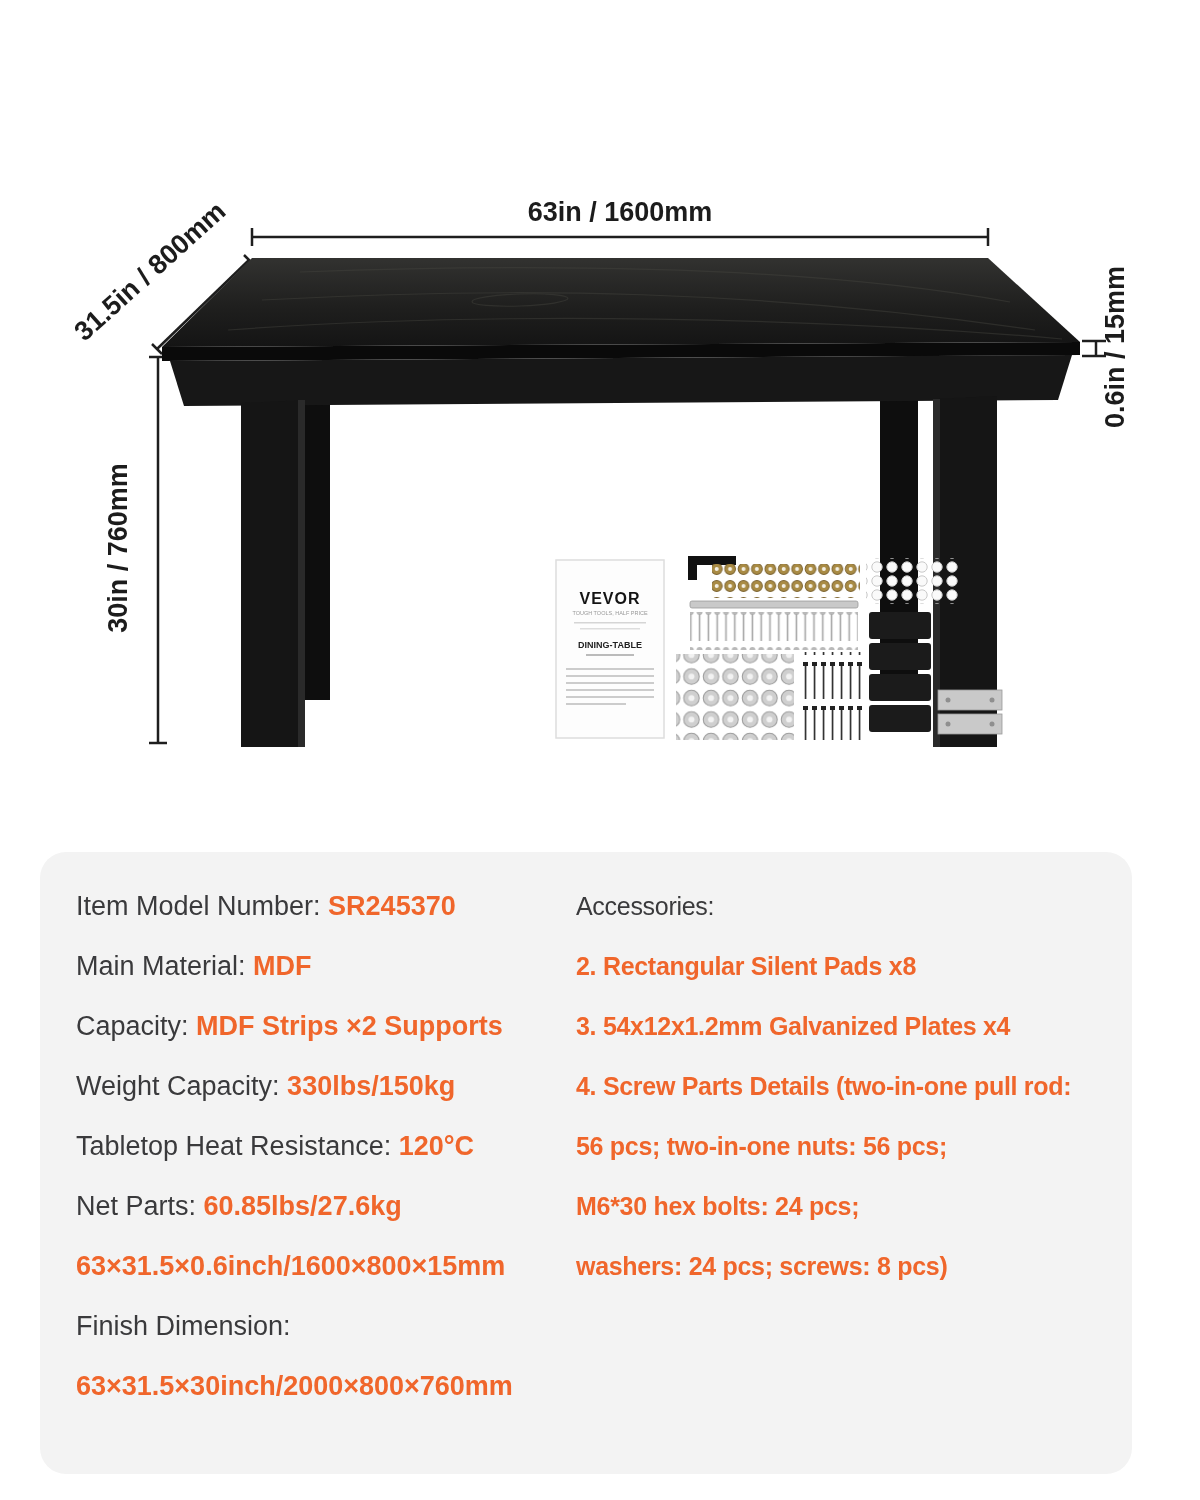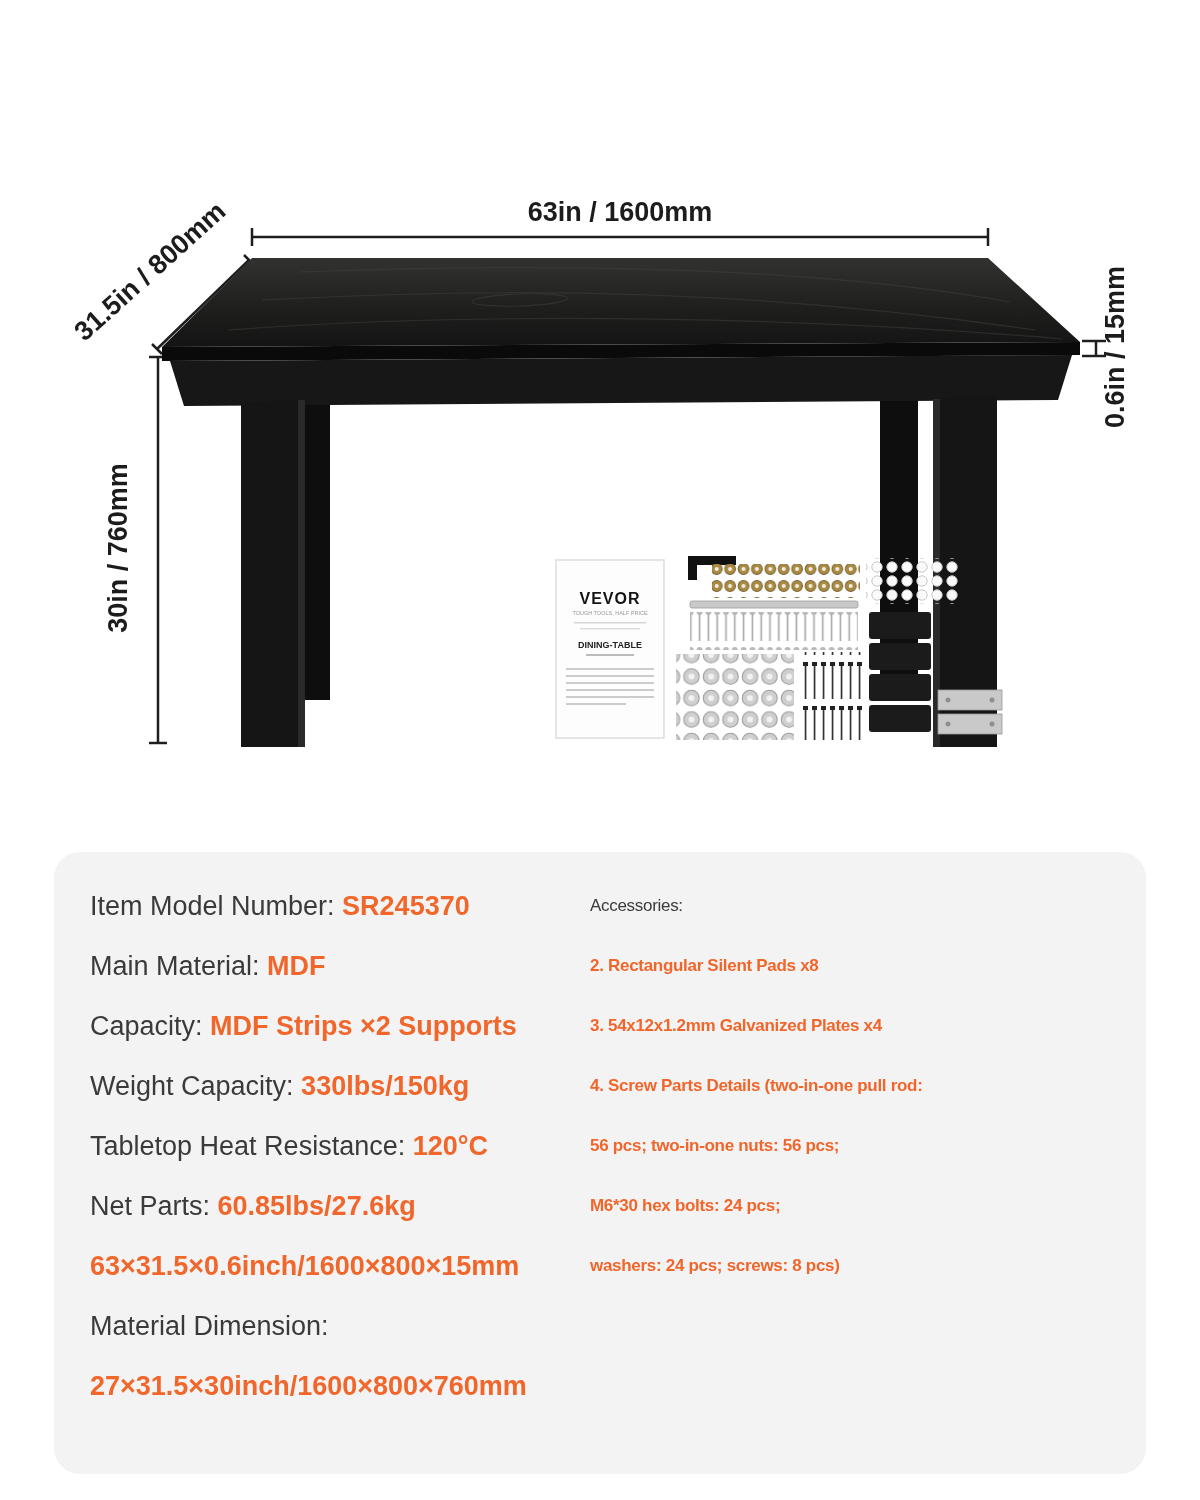--- a/index.html
+++ b/index.html
@@ -5,27 +5,27 @@
   html,body{margin:0;padding:0;}
   body{
     width:1200px;height:1500px;background:#ffffff;
     font-family:"Liberation Sans", sans-serif;
     position:relative;overflow:hidden;
   }
   #canvas{position:absolute;inset:0;width:1200px;height:1500px;}
   .diagram{position:absolute;left:0;top:0;width:1200px;height:850px;}
   .dim-text{font-size:27px;font-weight:700;fill:#1c1c1c;}
   .spec-panel{
-    position:absolute;left:54px;top:852px;width:1092px;height:622px;
+    position:absolute;left:40px;top:852px;width:1092px;height:622px;
     background:#f3f3f3;border-radius:26px;box-sizing:border-box;
     display:flex;padding:24px 0 0 36px;
   }
   .spec-col{display:flex;flex-direction:column;}
   .spec-col-left{width:500px;font-size:27px;}
-  .spec-col-right{flex:1;font-size:17px;letter-spacing:-0.3px;}
+  .spec-col-right{flex:1;font-size:25px;letter-spacing:-0.3px;}
   .spec-row{margin:0;height:60px;line-height:60px;white-space:nowrap;}
   .spec-label{color:#3a3a3c;font-weight:400;}
   .spec-value{color:#F0662B;font-weight:700;}
 </style>
 </head>
 <body>
 
 <div id="canvas">
 
   <svg class="diagram" viewBox="0 0 1200 850">
@@ -157,22 +157,22 @@
 
   <div class="spec-panel">
     <div class="spec-col spec-col-left">
       <p class="spec-row"><span class="spec-label">Item Model Number: </span><span class="spec-value">SR245370</span></p>
       <p class="spec-row"><span class="spec-label">Main Material: </span><span class="spec-value">MDF</span></p>
       <p class="spec-row"><span class="spec-label">Capacity: </span><span class="spec-value">MDF Strips ×2 Supports</span></p>
       <p class="spec-row"><span class="spec-label">Weight Capacity: </span><span class="spec-value">330lbs/150kg</span></p>
       <p class="spec-row"><span class="spec-label">Tabletop Heat Resistance: </span><span class="spec-value">120°C</span></p>
       <p class="spec-row"><span class="spec-label">Net Parts: </span><span class="spec-value">60.85lbs/27.6kg</span></p>
       <p class="spec-row"><span class="spec-label"></span><span class="spec-value">63×31.5×0.6inch/1600×800×15mm</span></p>
-      <p class="spec-row"><span class="spec-label">Material Dimension: </span><span class="spec-value"></span></p>
-      <p class="spec-row"><span class="spec-label"></span><span class="spec-value">27×31.5×30inch/1600×800×760mm</span></p>
+      <p class="spec-row"><span class="spec-label">Finish Dimension: </span><span class="spec-value"></span></p>
+      <p class="spec-row"><span class="spec-label"></span><span class="spec-value">63×31.5×30inch/2000×800×760mm</span></p>
     </div>
     <div class="spec-col spec-col-right">
       <p class="spec-row"><span class="spec-label">Accessories: </span><span class="spec-value"></span></p>
       <p class="spec-row"><span class="spec-label"></span><span class="spec-value">2. Rectangular Silent Pads x8</span></p>
       <p class="spec-row"><span class="spec-label"></span><span class="spec-value">3. 54x12x1.2mm Galvanized Plates x4</span></p>
       <p class="spec-row"><span class="spec-label"></span><span class="spec-value">4. Screw Parts Details  (two-in-one pull rod:</span></p>
       <p class="spec-row"><span class="spec-label"></span><span class="spec-value">56 pcs; two-in-one nuts: 56 pcs;</span></p>
       <p class="spec-row"><span class="spec-label"></span><span class="spec-value">M6*30 hex bolts: 24 pcs;</span></p>
       <p class="spec-row"><span class="spec-label"></span><span class="spec-value">washers: 24 pcs; screws: 8 pcs)</span></p>
     </div>

